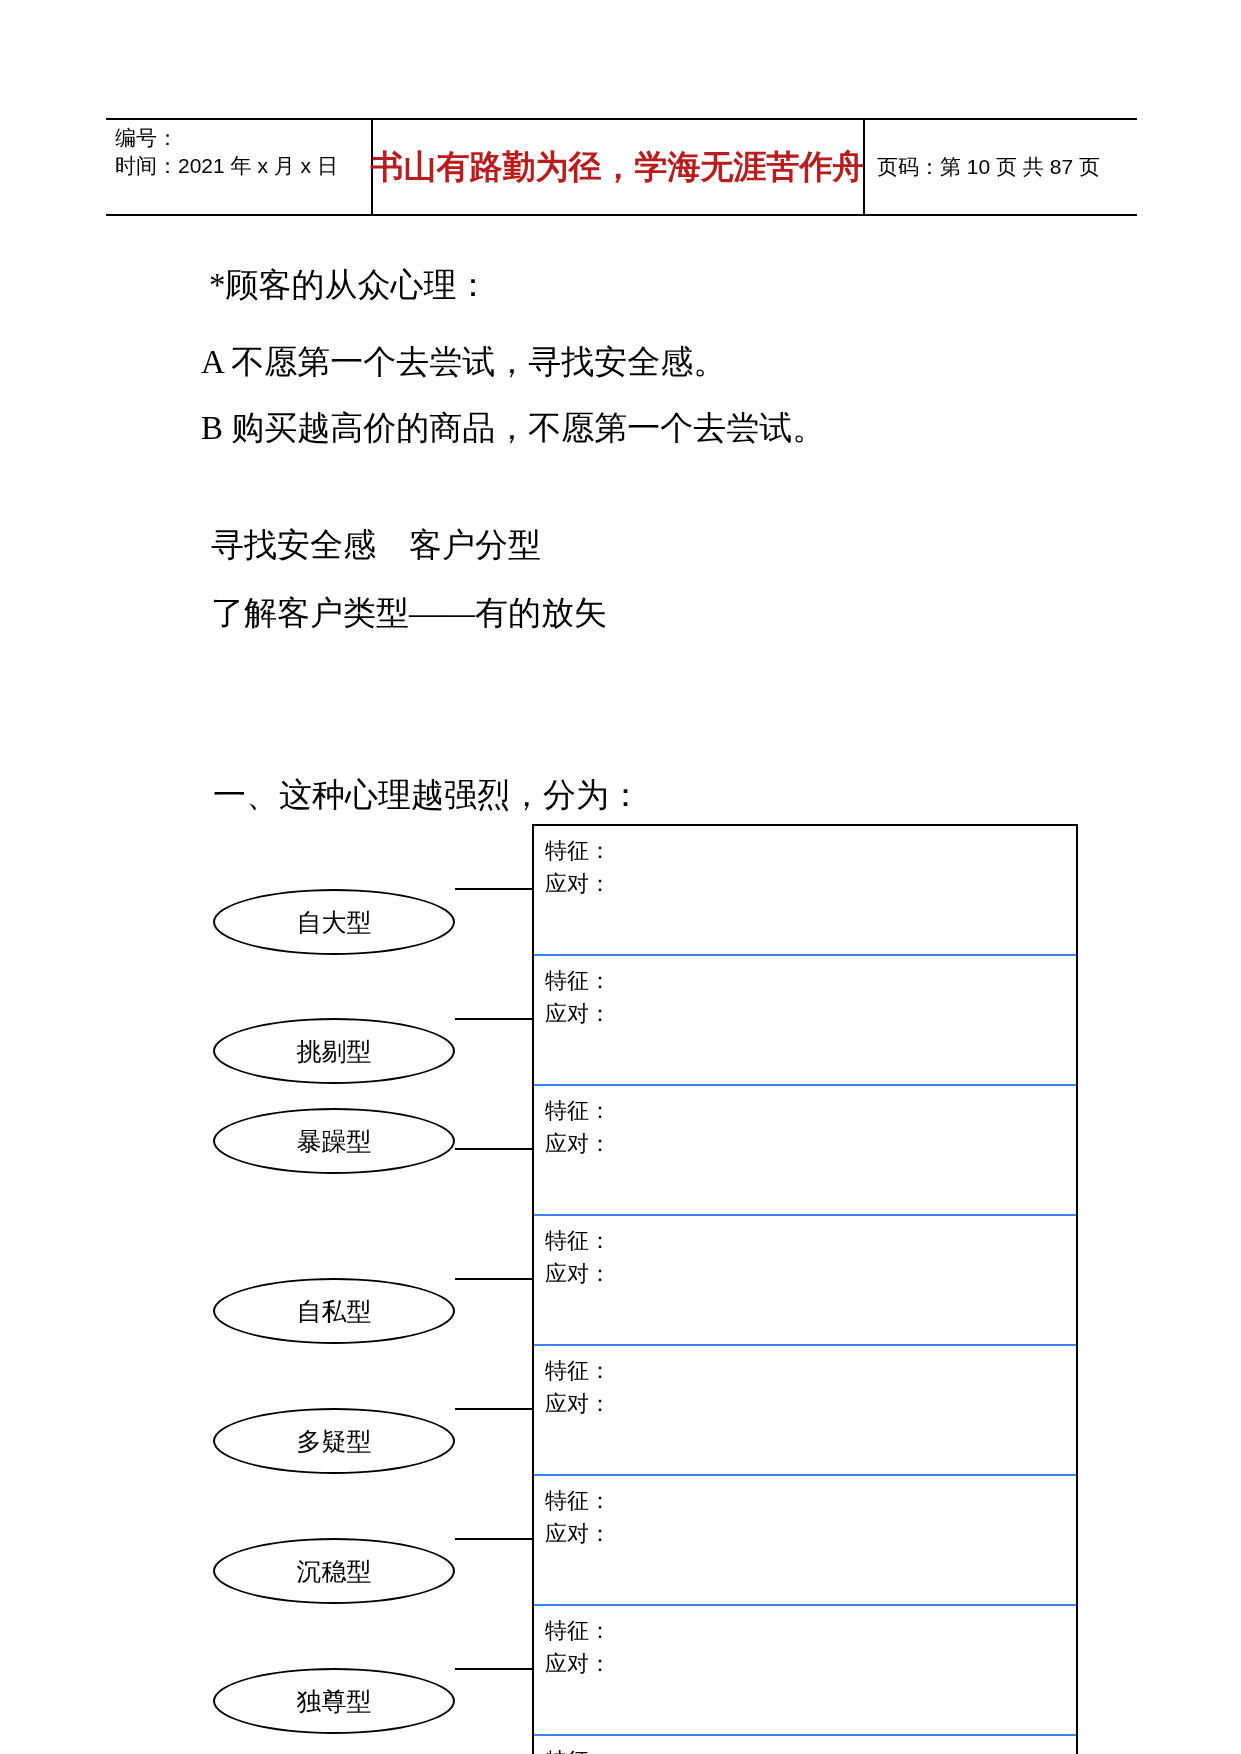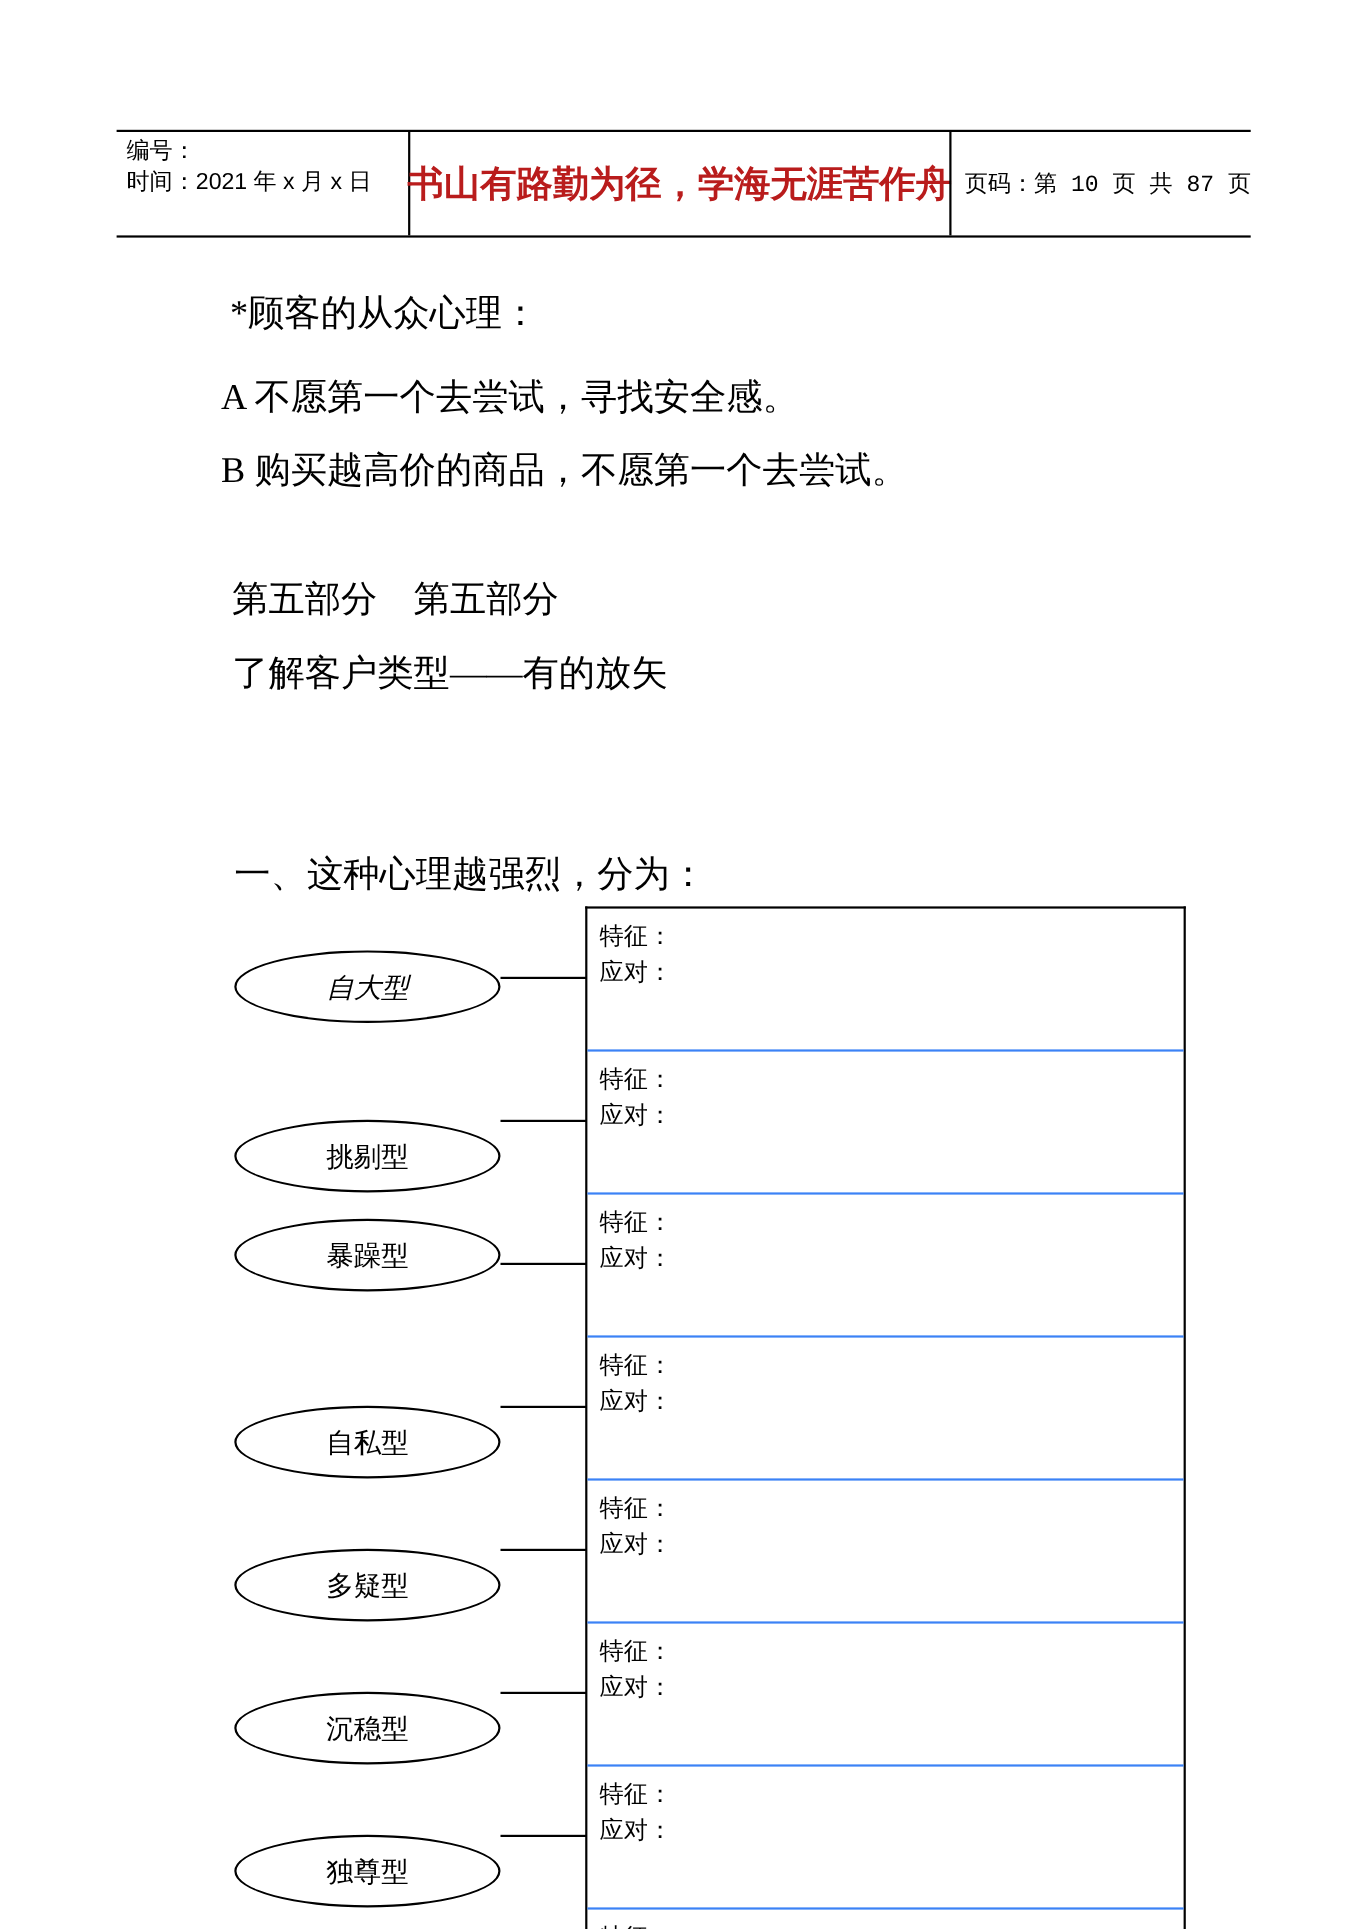--- a/index.html
+++ b/index.html
@@ -24,21 +24,21 @@
     width:492px;border-left:2px solid #000;
     display:flex;align-items:center;justify-content:center;
   }
   .motto{
     font-weight:bold;font-size:33px;white-space:nowrap;
     font-family:"Liberation Serif","DejaVu Serif",serif;
   }
   .hcell-page{
     width:274px;border-left:2px solid #000;
     display:flex;align-items:center;padding-left:12px;
-    font-family:Liberation Mono, monospace;
+    font-family:Liberation Sans, sans-serif;
     font-size:21px;white-space:nowrap;
   }
   
   .para{
     position:absolute;font-size:33px;line-height:36px;white-space:nowrap;
   }
   
   .boxcol{
     position:absolute;left:532px;top:824px;width:546px;height:1042px;
     border-top:2px solid #000;border-left:2px solid #000;border-right:2px solid #000;
@@ -75,21 +75,21 @@
       <span class="motto" style="color: #b91c1c;">书山有路勤为径，学海无涯苦作舟</span>
     </div>
     <div class="hcell hcell-page">
       <span>页码：第 10 页 共 87 页</span>
     </div>
   </div>
 
   <div class="para" style="left:209px;top:267px;">*顾客的从众心理：</div>
   <div class="para" style="left:201px;top:344px;">A 不愿第一个去尝试，寻找安全感。</div>
   <div class="para" style="left:201px;top:410px;">B 购买越高价的商品，不愿第一个去尝试。</div>
-  <div class="para" style="left:211px;top:527px;">第五部分　第五部分</div>
+  <div class="para" style="left:211px;top:527px;">寻找安全感　客户分型</div>
   <div class="para" style="left:211px;top:595px;">了解客户类型——有的放矢</div>
   <div class="para" style="left:213px;top:777px;">一、这种心理越强烈，分为：</div>
 
   <div class="boxcol">
     <div class="brow">
       <span class="bline">特征：</span>
       <span class="bline">应对：</span>
     </div>
     <div class="brow">
       <span class="bline">特征：</span>
@@ -122,21 +122,21 @@
   </div>
 
   <div class="conn" style="top:888px;"></div>
   <div class="conn" style="top:1018px;"></div>
   <div class="conn" style="top:1148px;"></div>
   <div class="conn" style="top:1278px;"></div>
   <div class="conn" style="top:1408px;"></div>
   <div class="conn" style="top:1538px;"></div>
   <div class="conn" style="top:1668px;"></div>
 
-  <div class="ellipse" style="top:864px;font-style:italic;">自大型</div>
+  <div class="ellipse" style="top:889px;">自大型</div>
   <div class="ellipse" style="top:1018px;">挑剔型</div>
   <div class="ellipse" style="top:1108px;">暴躁型</div>
   <div class="ellipse" style="top:1278px;">自私型</div>
   <div class="ellipse" style="top:1408px;">多疑型</div>
   <div class="ellipse" style="top:1668px;">独尊型</div>
   <div class="ellipse" style="top:1538px;">沉稳型</div>
 
 </div>
 
 </body></html>

